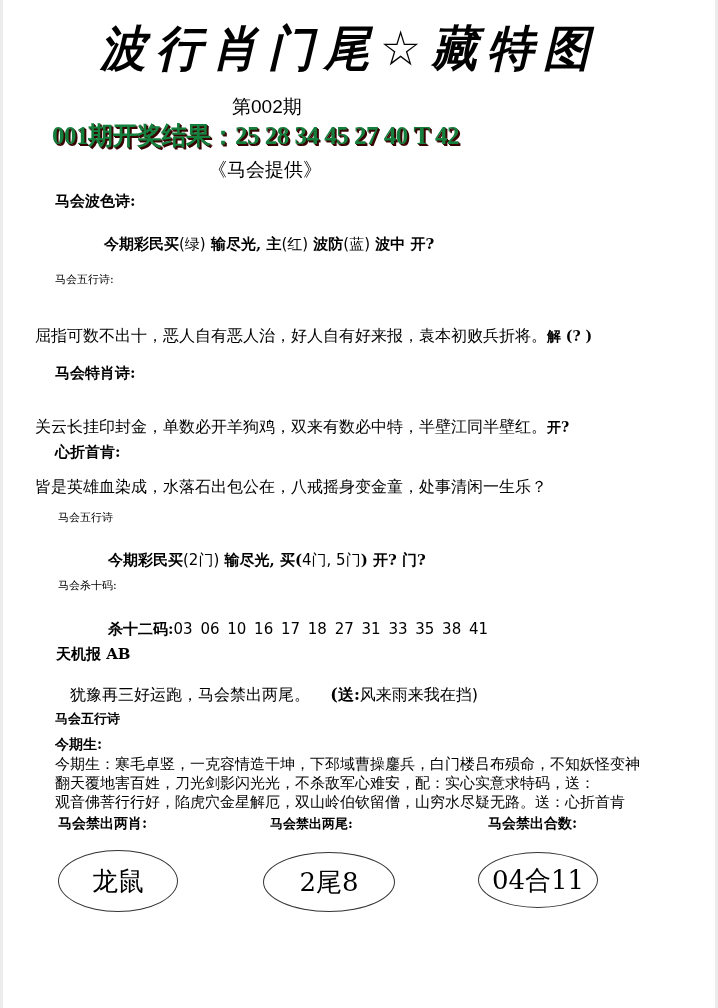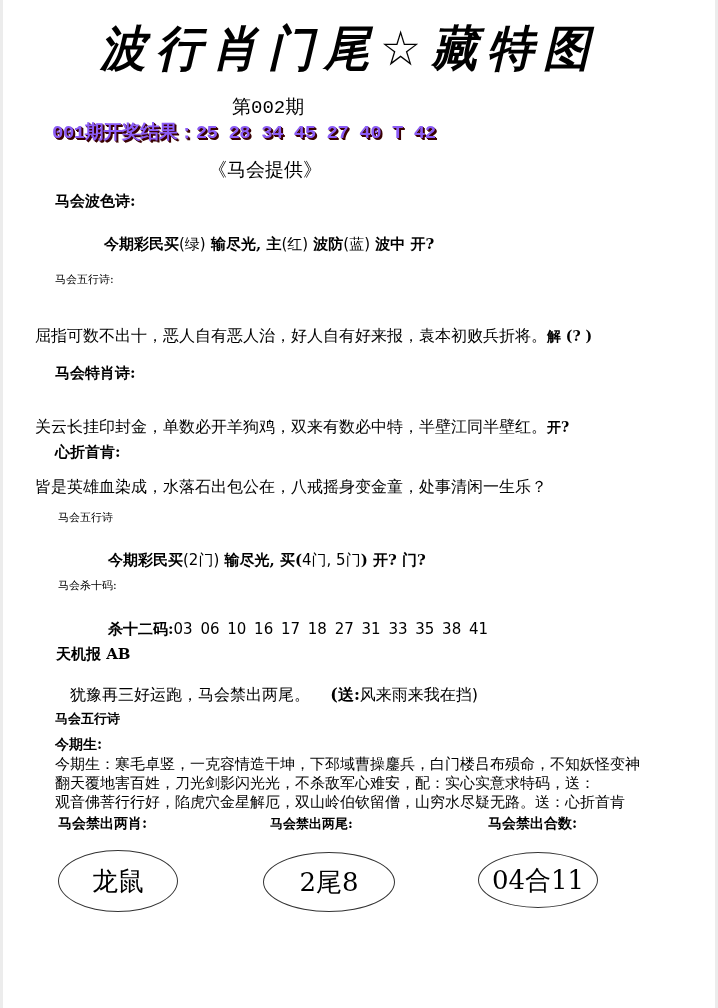--- a/index.html
+++ b/index.html
@@ -8,24 +8,24 @@
     position: relative; overflow: hidden;
     font-family: "DejaVu Serif", serif; color: #000;
   }
   .edge-l { position: absolute; left: 0; top: 0; width: 3px; height: 1008px; background: #ececec; }
   .edge-r { position: absolute; right: 0; top: 0; width: 3px; height: 1008px; background: #ececec; }
   .abs { position: absolute; white-space: nowrap; }
   .title {
     left: 100px; top: 18px; font-size: 46px; font-weight: bold; font-style: italic;
     letter-spacing: 10px; font-family: "DejaVu Sans", sans-serif; transform: scaleY(1.05);
   }
-  .issue { left: 232px; top: 94px; font-size: 19px; font-family: Liberation Mono, monospace; }
+  .issue { left: 232px; top: 94px; font-size: 19px; font-family: Liberation Sans, sans-serif; }
   .result {
-    left: 52px; top: 119px; font-size: 19px; font-weight: bold; color: #8b5cf6;
-    font-family: Liberation Mono, monospace; letter-spacing: -0.5px;
+    left: 52px; top: 119px; font-size: 25px; font-weight: bold; color: #15803d;
+    font-family: Liberation Serif, serif; letter-spacing: -0.5px;
     text-shadow: 1px 1px 0 #3a0000, 2px 2px 0 #3a0000;
   }
   .provider { left: 208px; top: 157px; font-size: 19px; }
   .label { font-size: 15px; font-weight: bold; }
   .label-light { font-size: 11px; }
   .bold-line { font-size: 15px; font-weight: bold; }
   .plain { font-size: 16px; font-family: "DejaVu Sans", sans-serif; }
   .plain-sm { font-size: 15px; font-family: "DejaVu Sans", sans-serif; }
   .nb { font-weight: normal; font-family: "DejaVu Sans", sans-serif; }
   .oval {

